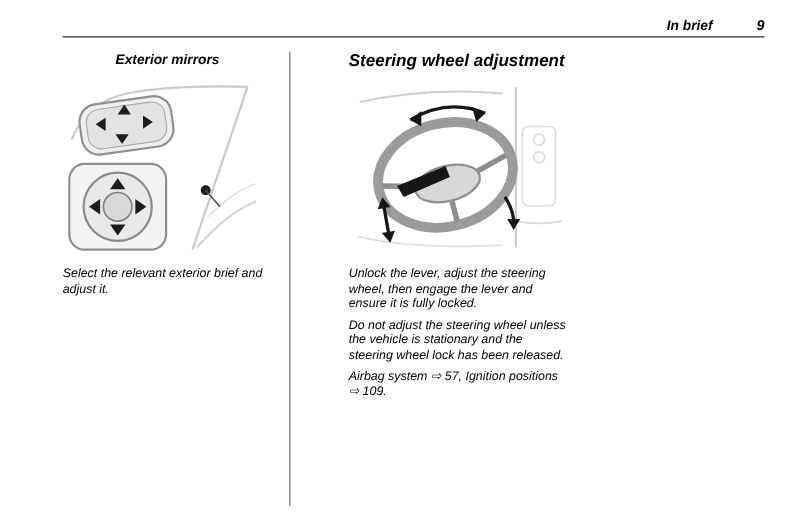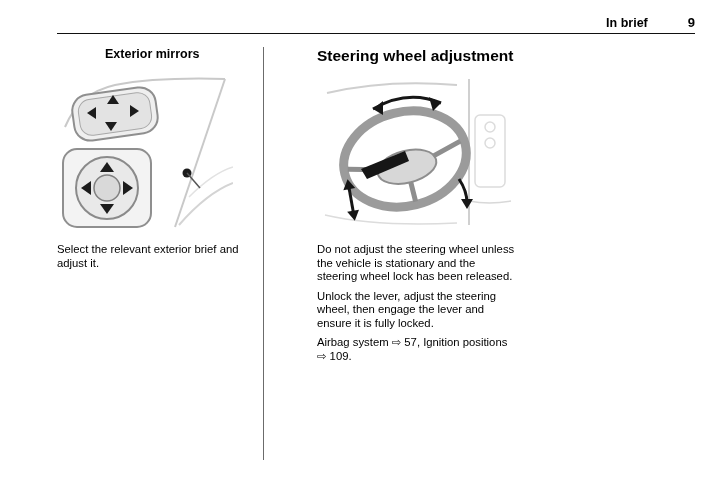--- a/index.html
+++ b/index.html
@@ -8,20 +8,21 @@
     background: #ffffff;
     font-family: "Liberation Sans", sans-serif;
     color: #000;
   }
   .page {
     position: relative;
     width: 719px;
     height: 480px;
     background: #ffffff;
     overflow: hidden;
+    font-style: italic;
   }
   .page-header {
     position: absolute;
     left: 57px;
     right: 24px;
     top: 15px;
     display: flex;
     justify-content: flex-end;
     align-items: baseline;
     gap: 40px;
@@ -176,18 +177,18 @@
           <polygon points="34,146 28,136 40,136" fill="#161616"></polygon>
         </g>
 
         <g>
           <path d="M142 104 Q 150 116 150 128" stroke="#161616" stroke-width="3" fill="none"></path>
           <polygon points="150,134 144,124 156,124" fill="#161616"></polygon>
         </g>
       </svg>
     </div>
 
+    <p class="body-text">Unlock the lever, adjust the steering wheel, then engage the lever and ensure it is fully locked.</p>
     <p class="body-text">Do not adjust the steering wheel unless the vehicle is stationary and the steering wheel lock has been released.</p>
-    <p class="body-text">Unlock the lever, adjust the steering wheel, then engage the lever and ensure it is fully locked.</p>
     <p class="body-text">Airbag system ⇨ 57, Ignition positions ⇨ 109.</p>
   </section>
 
 </div>
 
 </body></html>

